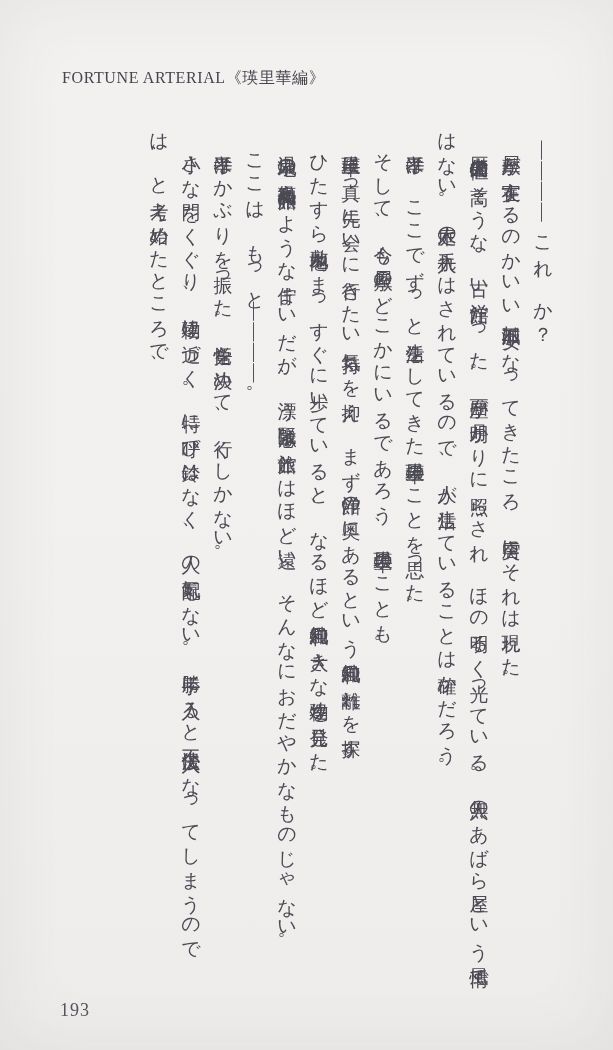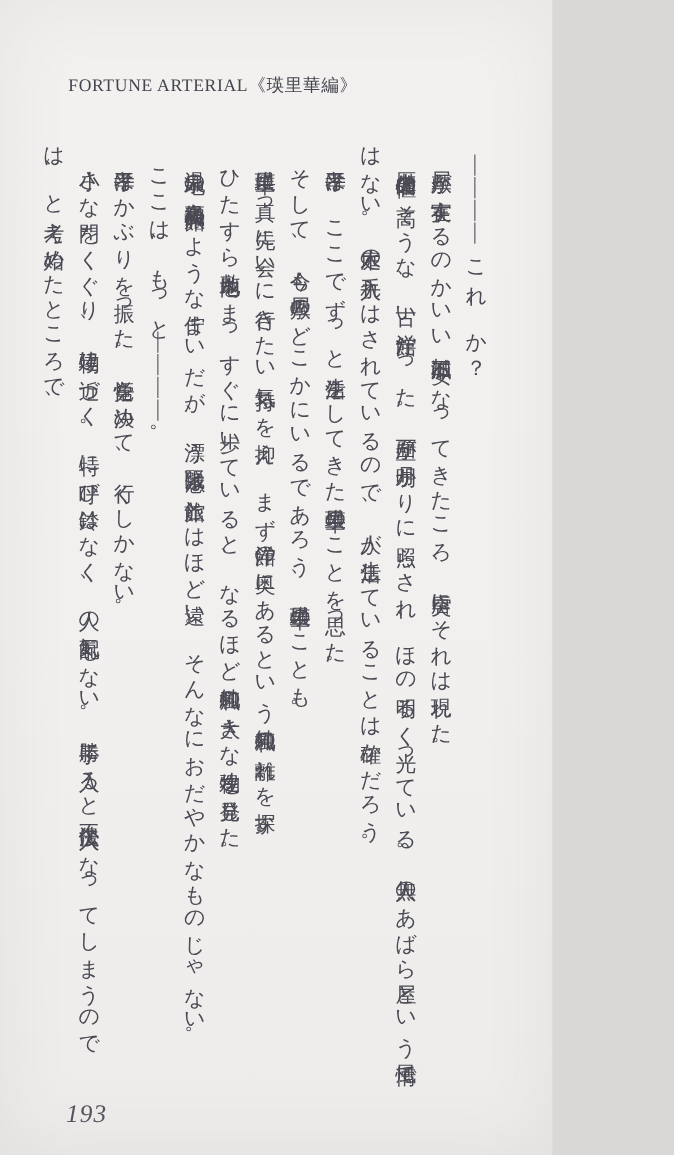--- a/index.html
+++ b/index.html
@@ -2,21 +2,21 @@
 <html><head>
 <meta charset="utf-8">
 <style>
   html, body {
     margin: 0;
     padding: 0;
     background: #d9d8d6;
   }
   .page {
     position: relative;
-    width: 502px;
+    width: 613px;
     height: 1050px;
     margin: 0;
     background: linear-gradient(180deg, #f2f1ef 0%, #f1f0ee 55%, #edecea 100%);
     box-shadow: inset 0 0 70px rgba(70,70,75,0.07);
     overflow: hidden;
     font-family: "Liberation Serif", "DejaVu Serif", serif;
   }
   .running-header {
     position: absolute;
     left: 62px;
@@ -40,22 +40,21 @@
     text-align: start;
   }
   .text-block p {
     margin: 0;
     padding: 0;
   }
   .page-number {
     position: absolute;
     left: 60px;
     top: 1000px;
-    font-style: italic;
-    font-size: 23px;
+    font-size: 18px;
     letter-spacing: 1px;
     color: #55545e;
   }
 </style>
 </head>
 <body>
 
 <div class="page">
 
   <div class="running-header">FORTUNE ARTERIAL《瑛里華編》</div>

